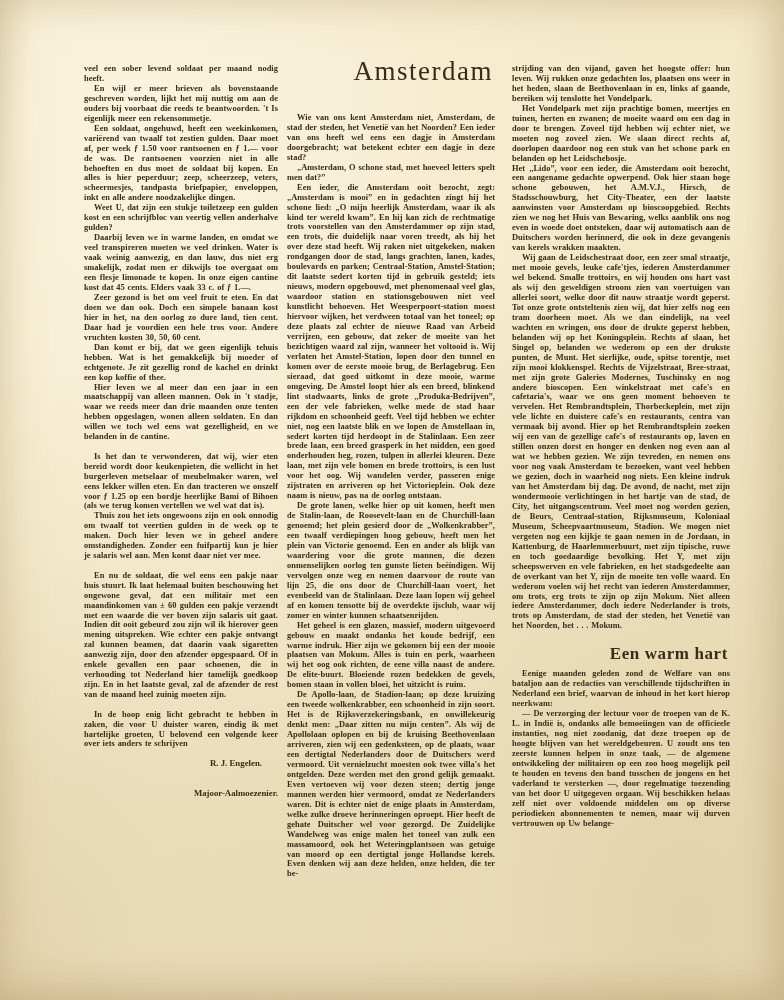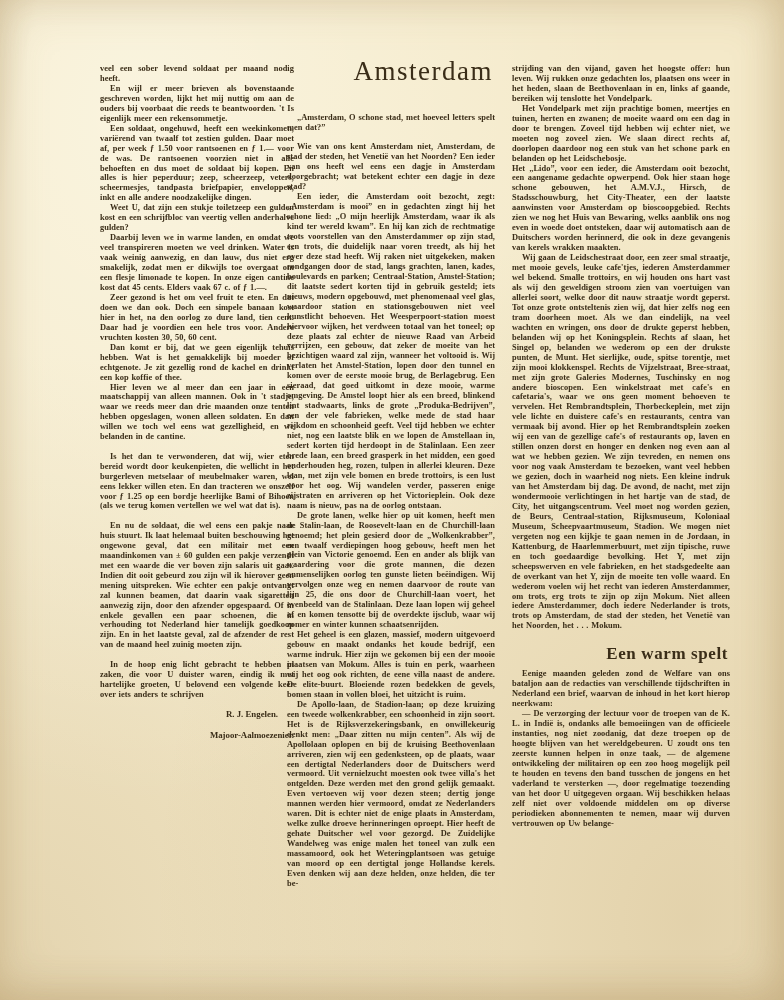--- a/index.html
+++ b/index.html
@@ -12,21 +12,21 @@
       radial-gradient(ellipse at 18% 12%, rgba(255,253,240,0.55), rgba(255,253,240,0) 55%),
       radial-gradient(ellipse at 88% 92%, rgba(158,118,52,0.20), rgba(158,118,52,0) 55%),
       radial-gradient(ellipse at 4% 96%, rgba(150,112,50,0.16), rgba(150,112,50,0) 45%),
       linear-gradient(100deg, rgba(130,96,40,0.14), rgba(130,96,40,0) 4%),
       var(--paper,#f4e9c9);
     box-shadow: inset 0 0 50px rgba(150,112,50,0.22), inset -8px -10px 36px rgba(140,102,44,0.18);
     font-family:"Liberation Serif","DejaVu Serif",serif;
     color:var(--ink,#3a2d18);
   }
   .col{position:absolute;}
-  .col-left{left:100px;top:64px;width:194px;}
+  .col-left{left:84px;top:64px;width:194px;}
   .col-mid{left:287px;top:54px;width:208px;}
   .col-right{left:512px;top:64px;width:218px;}
   .para{
     margin:0;
     font-size:8.4px;
     line-height:9.95px;
     font-weight:bold;
     text-align:justify;
     letter-spacing:0.05px;
     word-spacing:0.6px;
@@ -50,64 +50,65 @@
     letter-spacing:0.6px;
   }
   .sig{
     margin:9px 0 0 0;
     font-size:8.8px;
     line-height:11px;
     font-weight:bold;
     text-align:right;
   }
   .sig-name{padding-right:16px;}
-  .sig-title{margin-top:10px;padding-right:0;}
+  .sig-title{margin-top:19px;padding-right:0;}
 </style>
 </head>
 <body>
 
 <div class="page">
 
   <div class="col col-left">
     <div>
         <p class="para">veel een sober levend soldaat per maand nodig heeft.</p>
         <p class="para indent">En wijl er meer brieven als bovenstaande geschreven worden, lijkt het mij nuttig om aan de ouders bij voorbaat die reeds te beantwoorden. 't Is eigenlijk meer een rekensommetje.</p>
         <p class="para indent">Een soldaat, ongehuwd, heeft een weekinkomen, variërend van twaalf tot zestien gulden. Daar moet af, per week ƒ 1.50 voor rantsoenen en ƒ 1.— voor de was. De rantsoenen voorzien niet in alle behoeften en dus moet de soldaat bij kopen. En alles is hier peperduur; zeep, scheerzeep, veters, scheermesjes, tandpasta briefpapier, enveloppen, inkt en alle andere noodzakelijke dingen.</p>
         <p class="para indent">Weet U, dat zijn een stukje toiletzeep een gulden kost en een schrijfbloc van veertig vellen anderhalve gulden?</p>
-        <p class="para indent">Daarbij leven we in warme landen, en omdat we veel transpireren moeten we veel drinken. Water is vaak weinig aanwezig, en dan lauw, dus niet erg smakelijk, zodat men er dikwijls toe overgaat om een flesje limonade te kopen. In onze eigen cantine kost dat 45 cents. Elders vaak 67 c. of ƒ 1.—.</p>
+        <p class="para indent">Daarbij leven we in warme landen, en omdat we veel transpireren moeten we veel drinken. Water is vaak weinig aanwezig, en dan lauw, dus niet erg smakelijk, zodat men er dikwijls toe overgaat om een flesje limonade te kopen. In onze eigen cantine kost dat 45 cents. Elders vaak 33 c. of ƒ 1.—.</p>
         <p class="para indent">Zeer gezond is het om veel fruit te eten. En dat doen we dan ook. Doch een simpele banaan kost hier in het, na den oorlog zo dure land, tien cent. Daar had je voordien een hele tros voor. Andere vruchten kosten 30, 50, 60 cent.</p>
         <p class="para indent">Dan komt er bij, dat we geen eigenlijk tehuis hebben. Wat is het gemakkelijk bij moeder of echtgenote. Je zit gezellig rond de kachel en drinkt een kop koffie of thee.</p>
         <p class="para indent">Hier leven we al meer dan een jaar in een maatschappij van alleen mannen. Ook in 't stadje, waar we reeds meer dan drie maanden onze tenten hebben opgeslagen, wonen alleen soldaten. En dan willen we toch wel eens wat gezelligheid, en we belanden in de cantine.</p>
         <p class="para indent gap">Is het dan te verwonderen, dat wij, wier eten bereid wordt door keukenpieten, die wellicht in het burgerleven metselaar of meubelmaker waren, wel eens lekker willen eten. En dan tracteren we onszelf voor ƒ 1.25 op een bordje heerlijke Bami of Bihoen (als we terug komen vertellen we wel wat dat is).</p>
+        <p class="para indent">Thuis zou het iets ongewoons zijn en ook onnodig om twaalf tot veertien gulden in de week op te maken. Doch hier leven we in geheel andere omstandigheden. Zonder een fuifpartij kun je hier je salaris wel aan. Men komt daar niet ver mee.</p>
         <p class="para indent gap">En nu de soldaat, die wel eens een pakje naar huis stuurt. Ik laat helemaal buiten beschouwing het ongewone geval, dat een militair met een maandinkomen van ± 60 gulden een pakje verzendt met een waarde die ver boven zijn salaris uit gaat. Indien dit ooit gebeurd zou zijn wil ik hierover geen mening uitspreken. Wie echter een pakje ontvangt zal kunnen beamen, dat daarin vaak sigaretten aanwezig zijn, door den afzender opgespaard. Of in enkele gevallen een paar schoenen, die in verhouding tot Nederland hier tamelijk goedkoop zijn. En in het laatste geval, zal de afzender de rest van de maand heel zuinig moeten zijn.</p>
         <p class="para indent gap">In de hoop enig licht gebracht te hebben in zaken, die voor U duister waren, eindig ik met hartelijke groeten, U belovend een volgende keer over iets anders te schrijven</p>
       </div>
     <p class="sig sig-name">R. J. Engelen.</p>
     <p class="sig sig-title">Majoor-Aalmoezenier.</p>
   </div>
 
   <div class="col col-mid">
     <h1 class="title">Amsterdam</h1>
     <div>
+        <p class="para indent gap">Wie van ons kent Amsterdam niet, Amsterdam, de stad der steden, het Venetië van het Noorden? Een ieder van ons heeft wel eens een dagje in Amsterdam doorgebracht; wat betekent echter een dagje in deze stad?</p>
         <p class="para indent">„Amsterdam, O schone stad, met hoeveel letters spelt men dat?”</p>
-        <p class="para indent gap">Wie van ons kent Amsterdam niet, Amsterdam, de stad der steden, het Venetië van het Noorden? Een ieder van ons heeft wel eens een dagje in Amsterdam doorgebracht; wat betekent echter een dagje in deze stad?</p>
         <p class="para indent">Een ieder, die Amsterdam ooit bezocht, zegt: „Amsterdam is mooi” en in gedachten zingt hij het schone lied: „O mijn heerlijk Amsterdam, waar ik als kind ter wereld kwam”. En hij kan zich de rechtmatige trots voorstellen van den Amsterdammer op zijn stad, een trots, die duidelijk naar voren treedt, als hij het over deze stad heeft. Wij raken niet uitgekeken, maken rondgangen door de stad, langs grachten, lanen, kades, boulevards en parken; Centraal-Station, Amstel-Station; dit laatste sedert korten tijd in gebruik gesteld; iets nieuws, modern opgebouwd, met phenomenaal veel glas, waardoor station en stationsgebouwen niet veel kunstlicht behoeven. Het Weesperpoort-station moest hiervoor wijken, het verdween totaal van het toneel; op deze plaats zal echter de nieuwe Raad van Arbeid verrijzen, een gebouw, dat zeker de moeite van het bezichtigen waard zal zijn, wanneer het voltooid is. Wij verlaten het Amstel-Station, lopen door den tunnel en komen over de eerste mooie brug, de Berlagebrug. Een sieraad, dat goed uitkomt in deze mooie, warme omgeving. De Amstel loopt hier als een breed, blinkend lint stadwaarts, links de grote „Produka-Bedrijven”, een der vele fabrieken, welke mede de stad haar rijkdom en schoonheid geeft. Veel tijd hebben we echter niet, nog een laatste blik en we lopen de Amstellaan in, sedert korten tijd herdoopt in de Stalinlaan. Een zeer brede laan, een breed grasperk in het midden, een goed onderhouden heg, rozen, tulpen in allerlei kleuren. Deze laan, met zijn vele bomen en brede trottoirs, is een lust voor het oog. Wij wandelen verder, passeren enige zijstraten en arriveren op het Victorieplein. Ook deze naam is nieuw, pas na de oorlog ontstaan.</p>
         <p class="para indent">De grote lanen, welke hier op uit komen, heeft men de Stalin-laan, de Roosevelt-laan en de Churchill-laan genoemd; het plein gesierd door de „Wolkenkrabber”, een twaalf verdiepingen hoog gebouw, heeft men het plein van Victorie genoemd. Een en ander als blijk van waardering voor die grote mannen, die dezen onmenselijken oorlog ten gunste lieten beëindigen. Wij vervolgen onze weg en nemen daarvoor de route van lijn 25, die ons door de Churchill-laan voert, het evenbeeld van de Stalinlaan. Deze laan lopen wij geheel af en komen tensotte bij de overdekte ijsclub, waar wij zomer en winter kunnen schaatsenrijden.</p>
         <p class="para indent">Het geheel is een glazen, massief, modern uitgevoerd gebouw en maakt ondanks het koude bedrijf, een warme indruk. Hier zijn we gekomen bij een der mooie plaatsen van Mokum. Alles is tuin en perk, waarheen wij het oog ook richten, de eene villa naast de andere. De elite-buurt. Bloeiende rozen bedekken de gevels, bomen staan in vollen bloei, het uitzicht is ruim.</p>
         <p class="para indent">De Apollo-laan, de Stadion-laan; op deze kruizing een tweede wolkenkrabber, een schoonheid in zijn soort. Het is de Rijksverzekeringsbank, en onwillekeurig denkt men: „Daar zitten nu mijn centen”. Als wij de Apollolaan oplopen en bij de kruising Beethovenlaan arriveren, zien wij een gedenksteen, op de plaats, waar een dertigtal Nederlanders door de Duitschers werd vermoord. Uit vernielzucht moesten ook twee villa's het ontgelden. Deze werden met den grond gelijk gemaakt. Even vertoeven wij voor dezen steen; dertig jonge mannen werden hier vermoord, omdat ze Nederlanders waren. Dit is echter niet de enige plaats in Amsterdam, welke zulke droeve herinneringen oproept. Hier heeft de gehate Duitscher wel voor gezorgd. De Zuidelijke Wandelweg was enige malen het toneel van zulk een massamoord, ook het Weteringplantsoen was getuige van moord op een dertigtal jonge Hollandse kerels. Even denken wij aan deze helden, onze helden, die ter be-</p>
       </div>
   </div>
 
   <div class="col col-right">
     <div>
         <p class="para">strijding van den vijand, gaven het hoogste offer: hun leven. Wij rukken onze gedachten los, plaatsen ons weer in het heden, slaan de Beethovenlaan in en, links af gaande, bereiken wij tenslotte het Vondelpark.</p>
         <p class="para indent">Het Vondelpark met zijn prachtige bomen, meertjes en tuinen, herten en zwanen; de moeite waard om een dag in door te brengen. Zoveel tijd hebben wij echter niet, we moeten nog zoveel zien. We slaan direct rechts af, doorlopen daardoor nog een stuk van het schone park en belanden op het Leidschebosje.</p>
         <p class="para">Het „Lido”, voor een ieder, die Amsterdam ooit bezocht, een aangename gedachte opwerpend. Ook hier staan hoge schone gebouwen, het A.M.V.J., Hirsch, de Stadsschouwburg, het City-Theater, een der laatste aanwinsten voor Amsterdam op bioscoopgebied. Rechts zien we nog het Huis van Bewaring, welks aanblik ons nog even in woede doet ontsteken, daar wij automatisch aan de Duitschers worden herinnerd, die ook in deze gevangenis van kerels wrakken maakten.</p>
         <p class="para indent">Wij gaan de Leidschestraat door, een zeer smal straatje, met mooie gevels, leuke cafe'tjes, iederen Amsterdammer wel bekend. Smalle trottoirs, en wij houden ons hart vast als wij den geweldigen stroom zien van voertuigen van allerlei soort, welke door dit nauw straatje wordt geperst. Tot onze grote ontsteltenis zien wij, dat hier zelfs nog een tram doorheen moet. Als we dan eindelijk, na veel wachten en wringen, ons door de drukte geperst hebben, belanden wij op het Koningsplein. Rechts af slaan, het Singel op, belanden we wederom op een der drukste punten, de Munt. Het sierlijke, oude, spitse torentje, met zijn mooi klokkenspel. Rechts de Vijzelstraat, Bree-straat, met zijn grote Galeries Modernes, Tuschinsky en nog andere bioscopen. Een winkelstraat met cafe's en cafetaria's, waar we ons geen moment behoeven te vervelen. Het Rembrandtsplein, Thorbeckeplein, met zijn vele lichte en duistere cafe's en restaurants, centra van vermaak bij avond. Hier op het Rembrandtsplein zoeken wij een van de gezellige cafe's of restaurants op, laven en stillen onzen dorst en honger en denken nog even aan al wat we hebben gezien. We zijn tevreden, en nemen ons voor nog vaak Amsterdam te bezoeken, want veel hebben we gezien, doch in waarheid nog niets. Een kleine indruk van het Amsterdam bij dag. De avond, de nacht, met zijn wondermooie verlichtingen in het hartje van de stad, de City, het uitgangscentrum. Veel moet nog worden gezien, de Beurs, Centraal-station, Rijksmuseum, Koloniaal Museum, Scheepvaartmuseum, Stadion. We mogen niet vergeten nog een kijkje te gaan nemen in de Jordaan, in Kattenburg, de Haarlemmerbuurt, met zijn tipische, ruwe en toch goedaardige bevolking. Het Y, met zijn scheepswerven en vele fabrieken, en het stadsgedeelte aan de overkant van het Y, zijn de moeite ten volle waard. En wederom voelen wij het recht van iederen Amsterdammer, om trots, erg trots te zijn op zijn Mokum. Niet alleen iedere Amsterdammer, doch iedere Nederlander is trots, trots op Amsterdam, de stad der steden, het Venetië van het Noorden, het . . . Mokum.</p>
       </div>
-    <h2 class="subhead">Een warm spelt</h2>
+    <h2 class="subhead">Een warm hart</h2>
     <div>
         <p class="para indent">Eenige maanden geleden zond de Welfare van ons bataljon aan de redacties van verschillende tijdschriften in Nederland een brief, waarvan de inhoud in het kort hierop neerkwam:</p>
         <p class="para indent">— De verzorging der lectuur voor de troepen van de K. L. in Indië is, ondanks alle bemoeiingen van de officieele instanties, nog niet zoodanig, dat deze troepen op de hoogte blijven van het wereldgebeuren. U zoudt ons ten zeerste kunnen helpen in onze taak, — de algemene ontwikkeling der militairen op een zoo hoog mogelijk peil te houden en tevens den band tusschen de jongens en het vaderland te versterken —, door regelmatige toezending van het door U uitgegeven orgaan. Wij beschikken helaas zelf niet over voldoende middelen om op diverse periodieken abonnementen te nemen, maar wij durven vertrouwen op Uw belange-</p>
       </div>
   </div>
 
 </div>
 
 </body></html>

